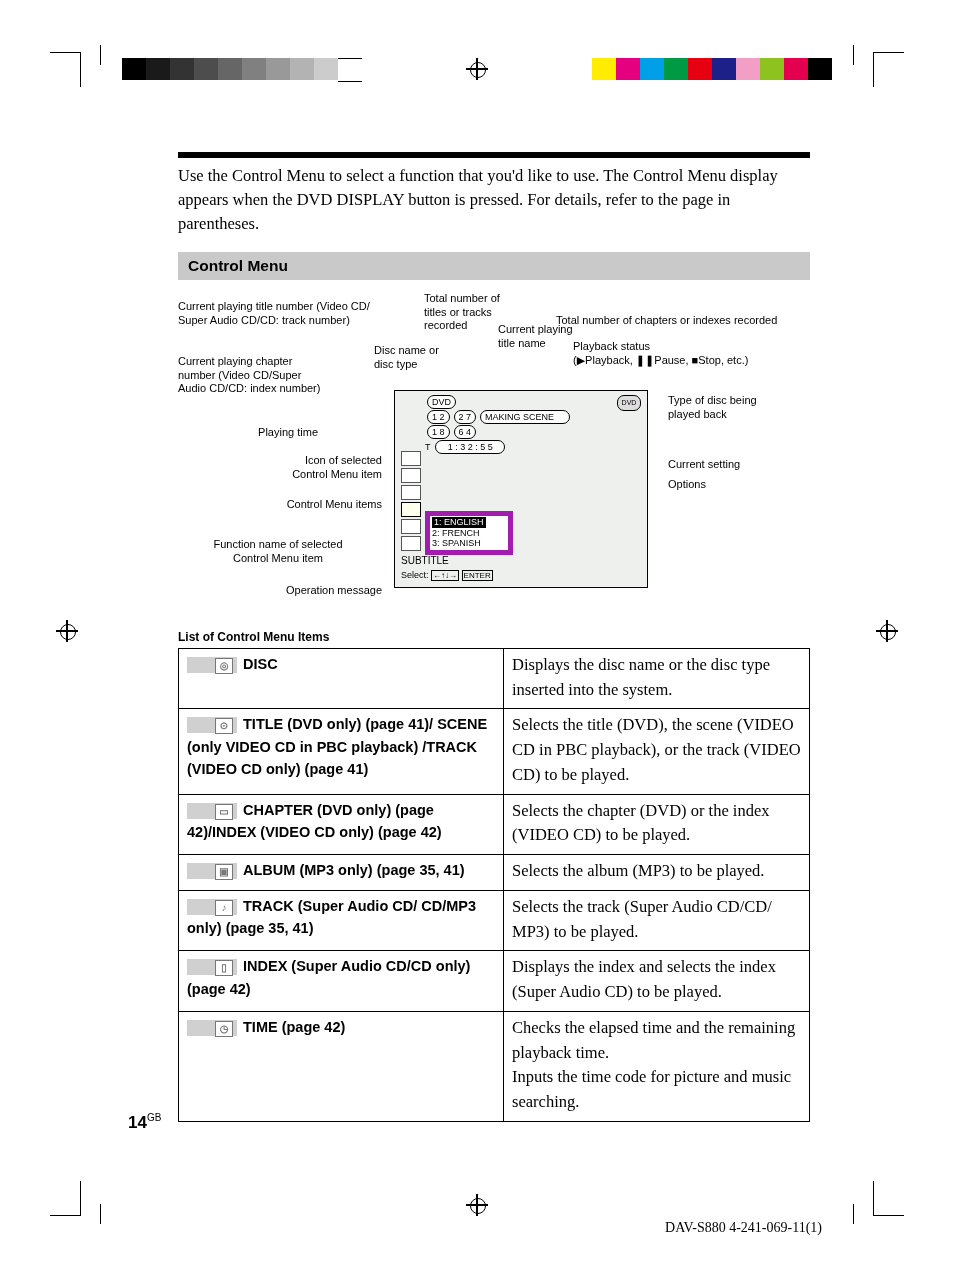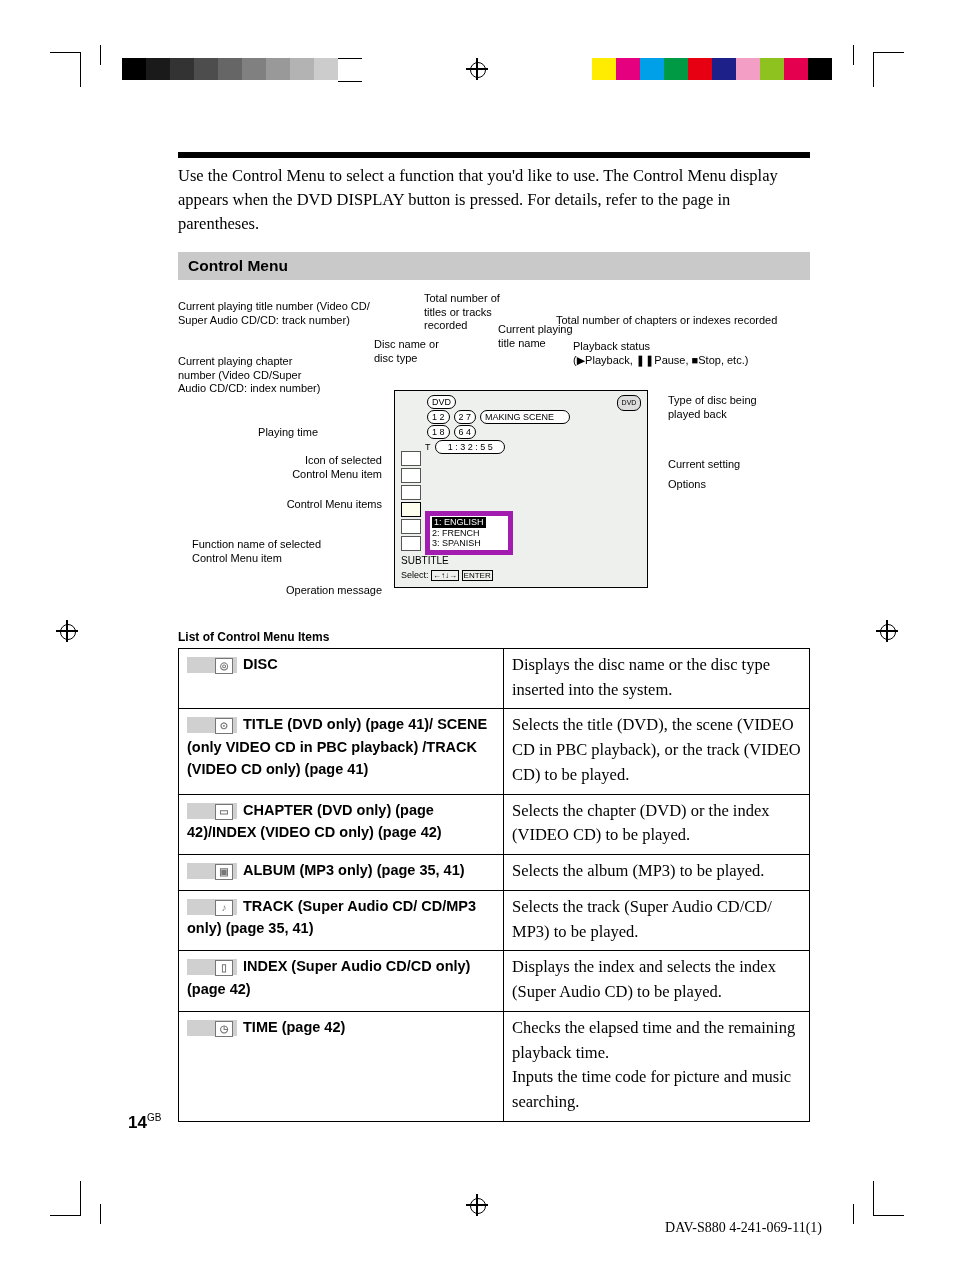--- a/index.html
+++ b/index.html
@@ -230,24 +230,24 @@
     <p class="intro">Use the Control Menu to select a function that you'd like to use. The Control Menu display appears when the DVD DISPLAY button is pressed. For details, refer to the page in parentheses.</p>
     <div class="sec-hdr">Control Menu</div>
 
     <div class="diagram">
 
       <div class="lbl" style="left:0; top:55px; width:160px">Current playing chapter<br>number (Video CD/Super<br>Audio CD/CD: index number)</div>
       <div class="lbl" style="left:0; top:0; width:210px">Current playing title number (Video CD/<br>Super Audio CD/CD: track number)</div>
       <div class="lbl" style="left:64; top:126px; width:140px; text-align:right">Playing time</div>
       <div class="lbl" style="left:64px; top:154px; width:140px; text-align:right">Icon of selected<br>Control Menu item</div>
       <div class="lbl" style="left:64px; top:198px; width:140px; text-align:right">Control Menu items</div>
-      <div class="lbl" style="left:14px; top:238px; width:190px; text-align:left">Function name of selected<br>Control Menu item</div>
+      <div class="lbl" style="left:5px; top:238px; width:190px; text-align:center">Function name of selected<br>Control Menu item</div>
       <div class="lbl" style="left:54px; top:284px; width:150px; text-align:right">Operation message</div>
 
-      <div class="lbl" style="left:196px; top:38px; width:90px">Disc name or<br>disc type</div>
+      <div class="lbl" style="left:196px; top:44px; width:90px">Disc name or<br>disc type</div>
       <div class="lbl" style="left:246px; top:-8px; width:100px">Total number of<br>titles or tracks<br>recorded</div>
       <div class="lbl" style="left:320px; top:23px; width:100px">Current playing<br>title name</div>
       <div class="lbl" style="left:378px; top:14px; width:260px">Total number of chapters or indexes recorded</div>
 
       <div class="lbl" style="left:395px; top:40px; width:230px">Playback status<br>(▶Playback, ❚❚Pause, ■Stop, etc.)</div>
       <div class="lbl" style="left:490px; top:94px; width:140px">Type of disc being<br>played back</div>
       <div class="lbl" style="left:490px; top:158px; width:140px">Current setting</div>
       <div class="lbl" style="left:490px; top:178px; width:140px">Options</div>
 
       <div class="screen">

